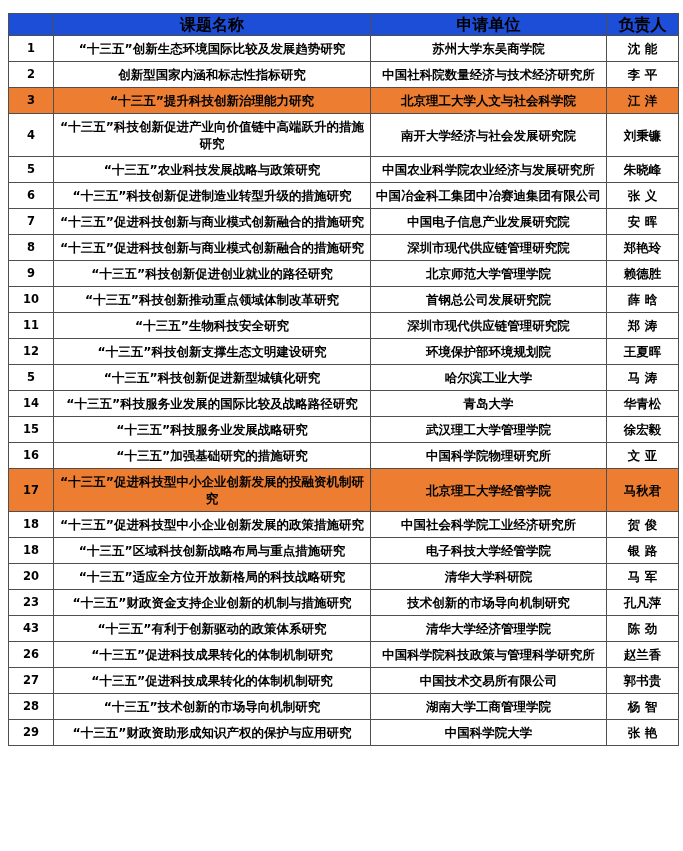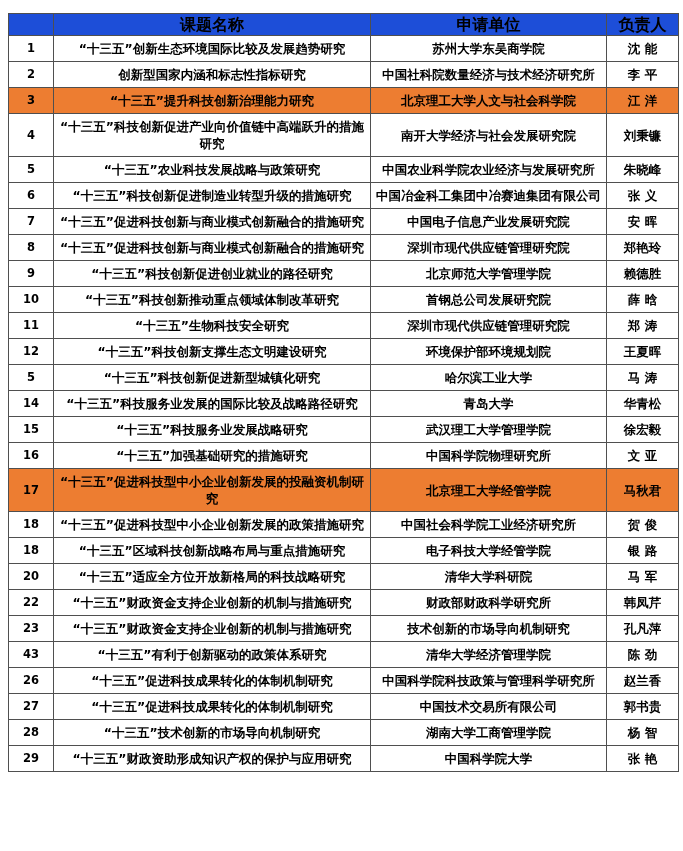--- a/index.html
+++ b/index.html
@@ -188,26 +188,20 @@
     <td class="org">电子科技大学经管学院</td>
     <td class="leader">银 路</td>
   </tr>
         <tr>
     <td class="no">20</td>
     <td class="title">“十三五”适应全方位开放新格局的科技战略研究</td>
     <td class="org">清华大学科研院</td>
     <td class="leader">马 军</td>
   </tr>
         <tr>
-    <td class="no">22</td>
-    <td class="title">“十三五”财政资金支持企业创新的机制与措施研究</td>
-    <td class="org">财政部财政科学研究所</td>
-    <td class="leader">韩凤芹</td>
-  </tr>
-        <tr>
     <td class="no">23</td>
     <td class="title">“十三五”财政资金支持企业创新的机制与措施研究</td>
     <td class="org">技术创新的市场导向机制研究</td>
     <td class="leader">孔凡萍</td>
   </tr>
         <tr>
     <td class="no">43</td>
     <td class="title">“十三五”有利于创新驱动的政策体系研究</td>
     <td class="org">清华大学经济管理学院</td>
     <td class="leader">陈 劲</td>

